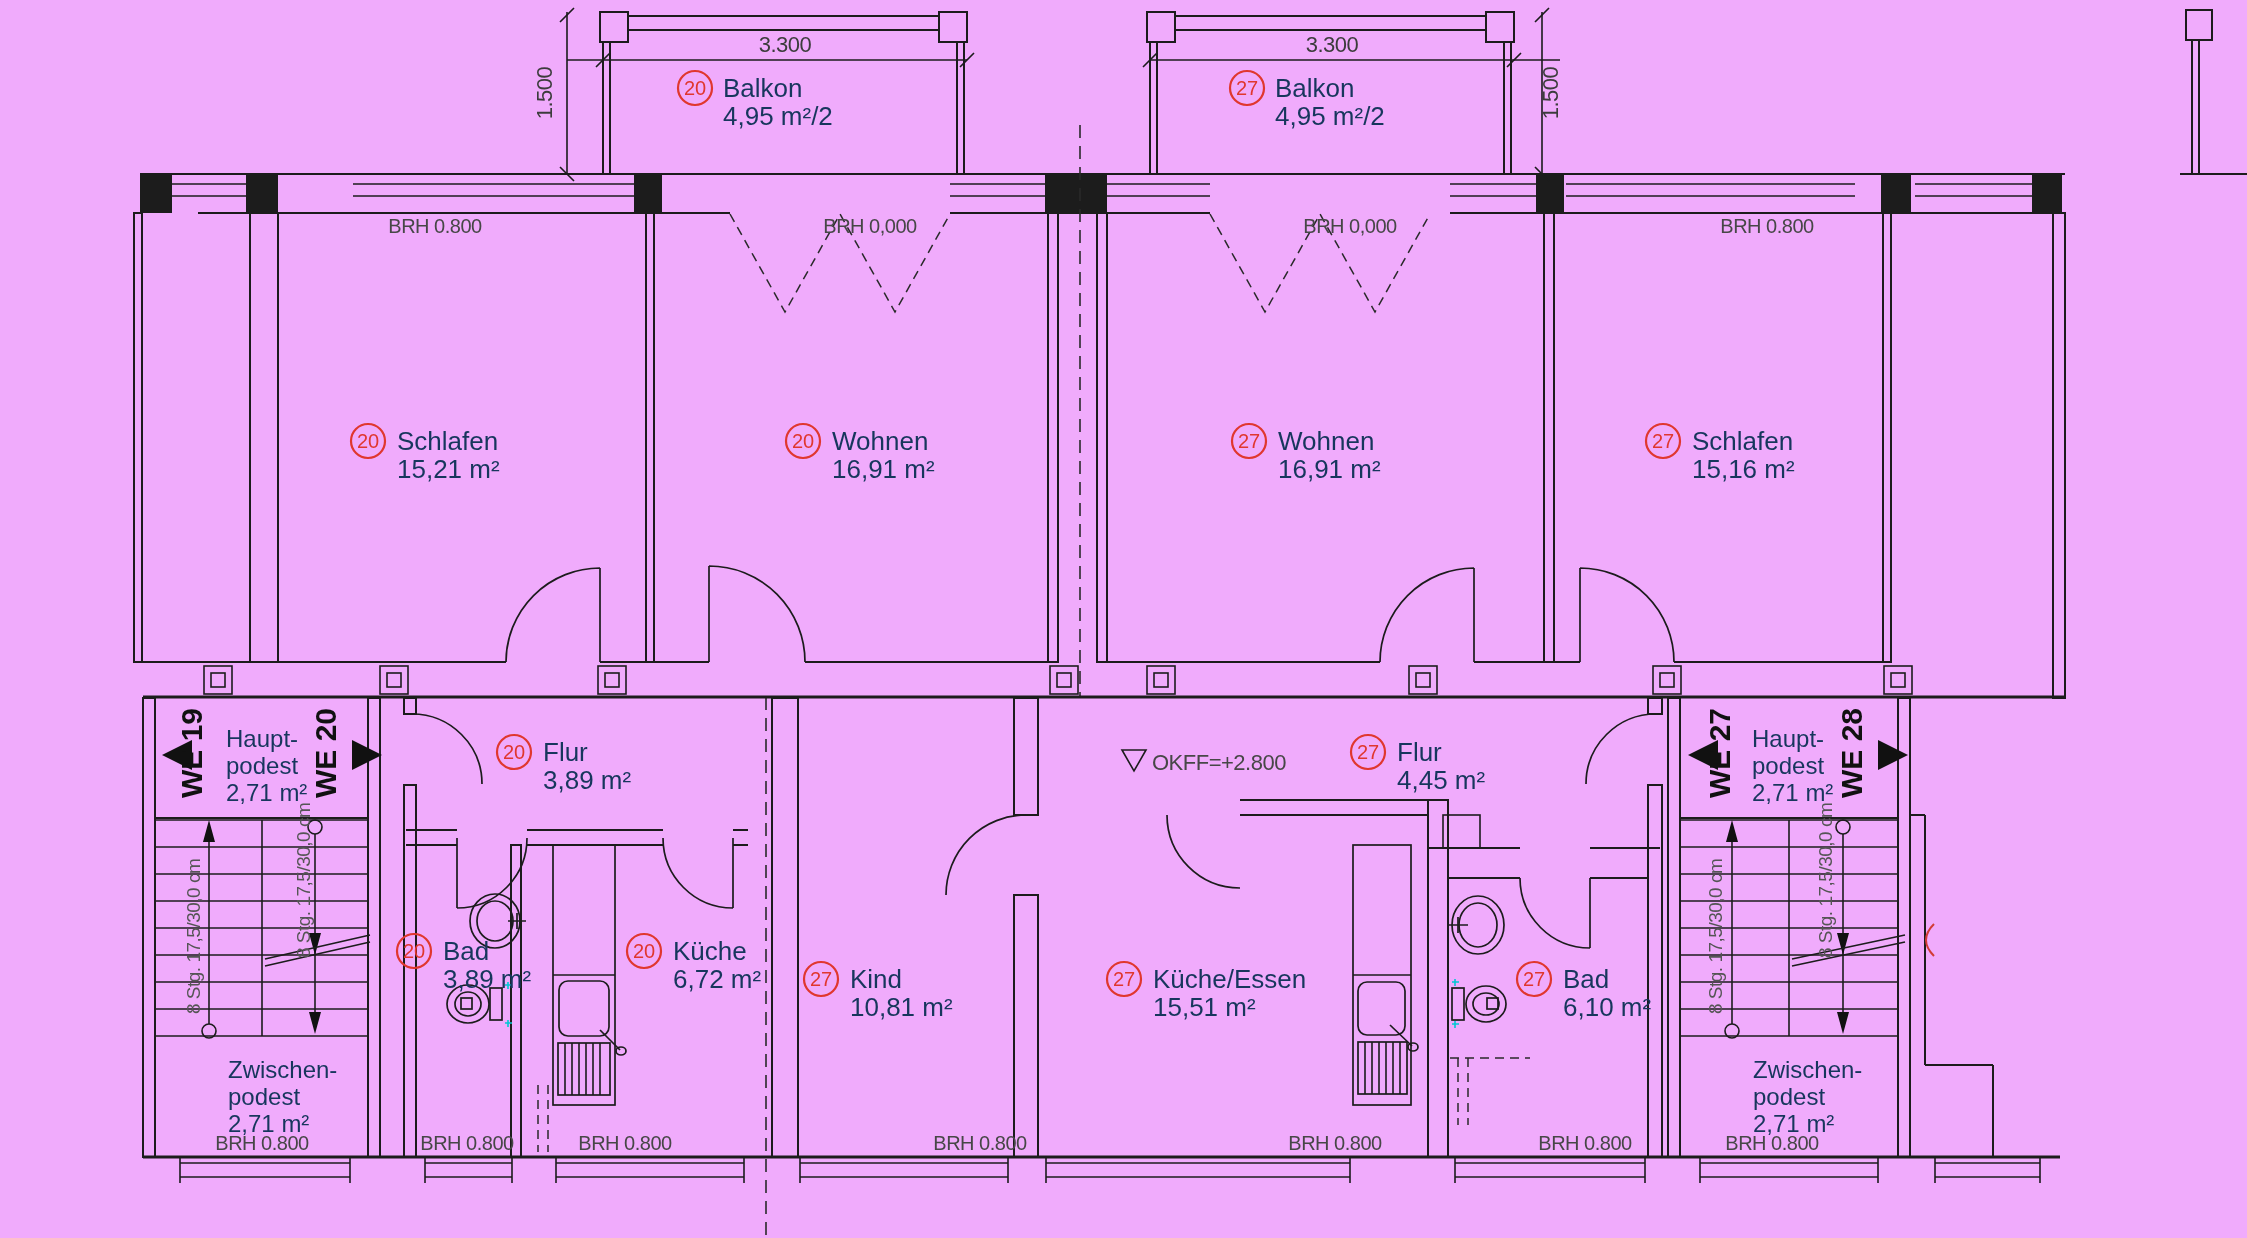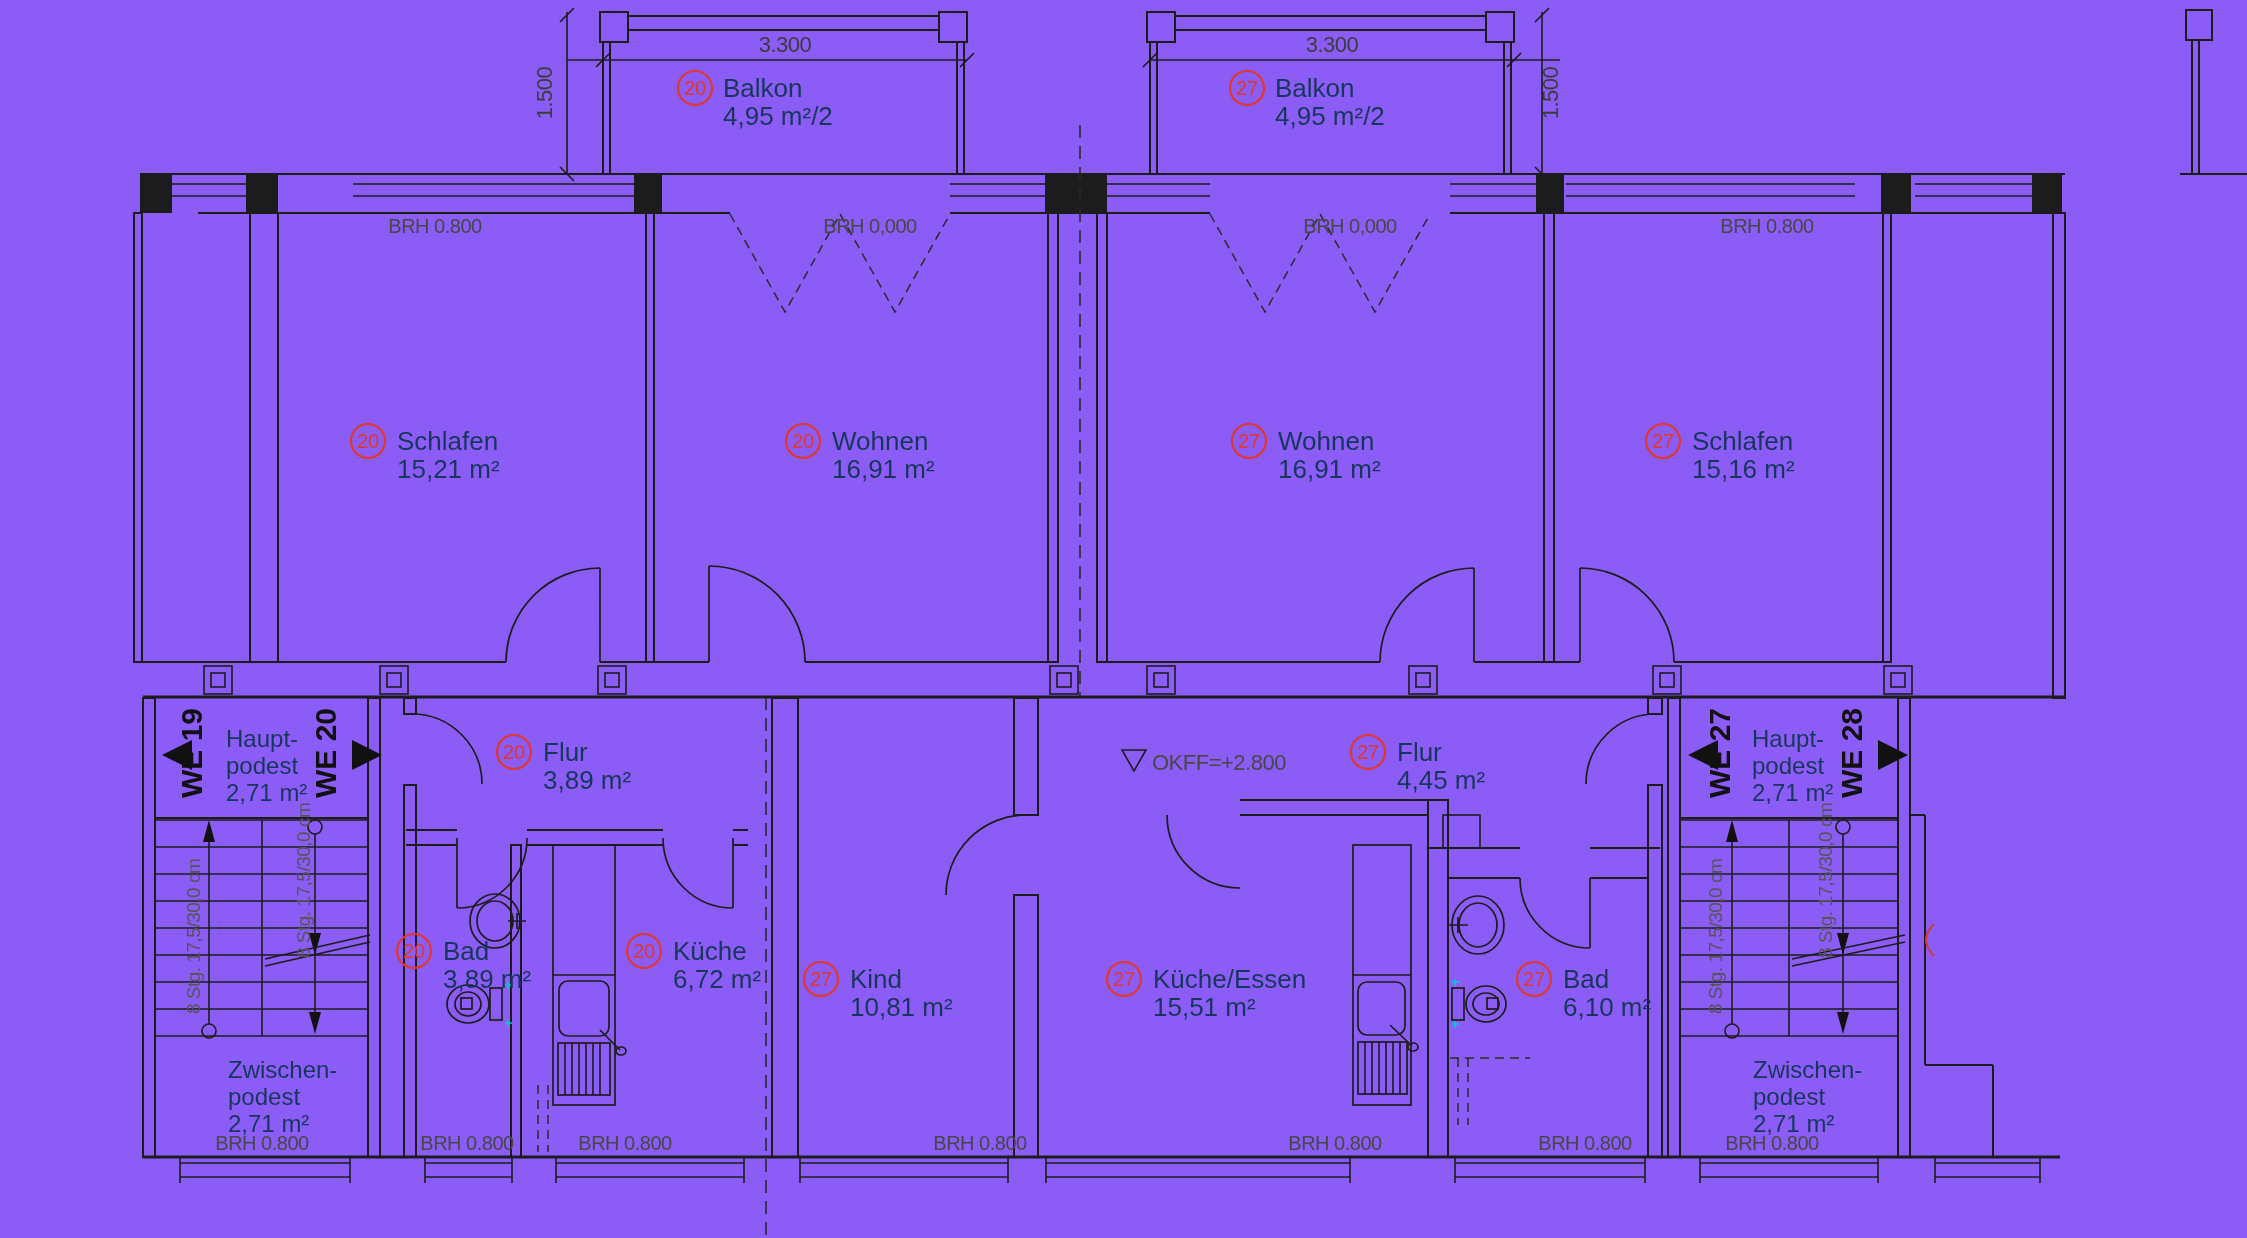--- a/index.html
+++ b/index.html
@@ -1,16 +1,16 @@
 <!DOCTYPE html>
 <html><head>
 <meta charset="utf-8">
 <style>
   html,body{margin:0;padding:0;background:#ffffff;overflow:hidden;}
-  #stage{width:2247px;height:1238px;position:relative;background:#8b5cf6;}
+  #stage{width:2247px;height:1238px;position:relative;background:#f0abfc;}
   svg{display:block;font-family:"Liberation Sans", sans-serif;}
   .wl{stroke:#1c1c1c;stroke-width:2;fill:none;}
   .wl3{stroke:#1c1c1c;stroke-width:3;fill:none;}
   .thin{stroke:#1c1c1c;stroke-width:1.6;fill:none;}
   .pier{fill:#1c1c1c;stroke:none;}
   .dashc{stroke:#2a2a2a;stroke-width:1.6;fill:none;stroke-dasharray:13 8;}
   .dashd{stroke:#2a2a2a;stroke-width:1.5;fill:none;stroke-dasharray:9 6;}
   .arc{stroke:#1c1c1c;stroke-width:1.7;fill:none;}
   .mk{fill:none;stroke:#e0372e;stroke-width:2.2;}
   .mkno{fill:#e0372e;font-size:20px;text-anchor:middle;}

